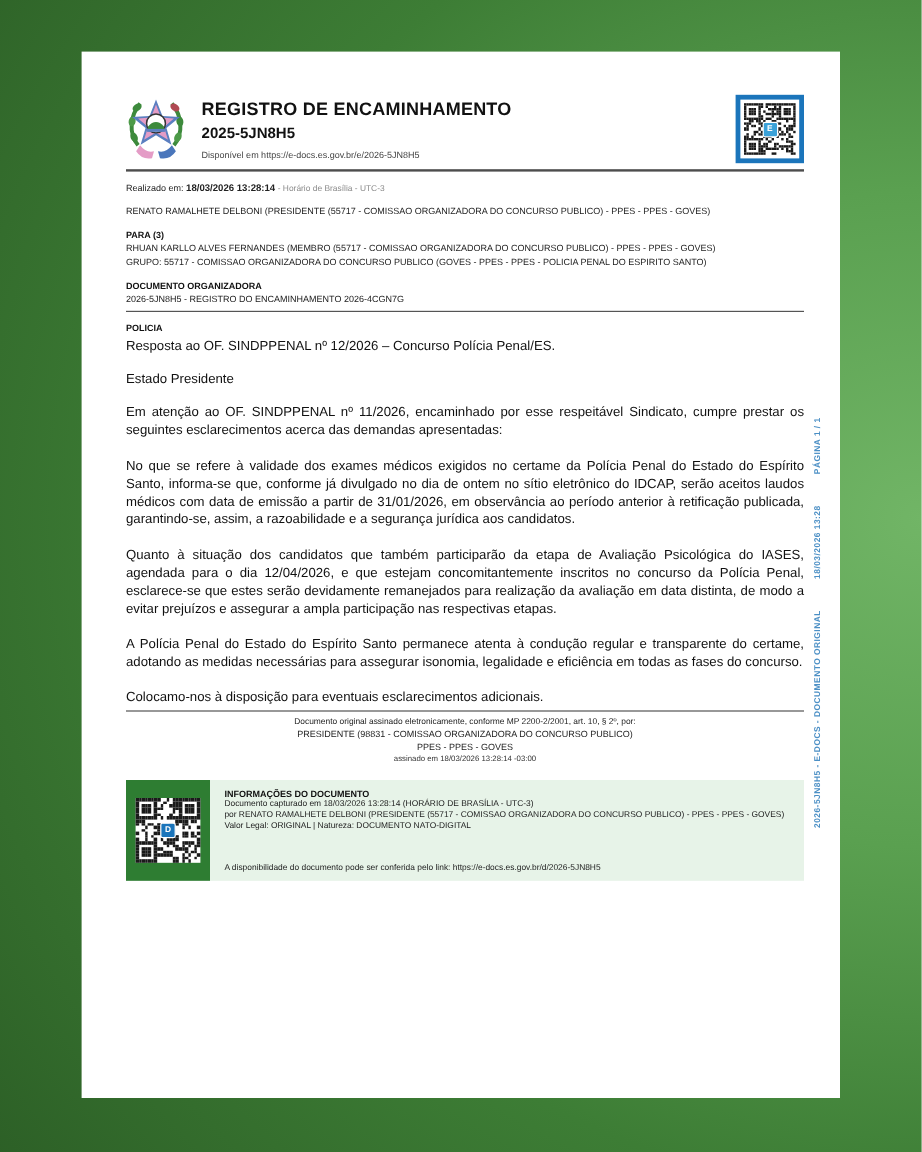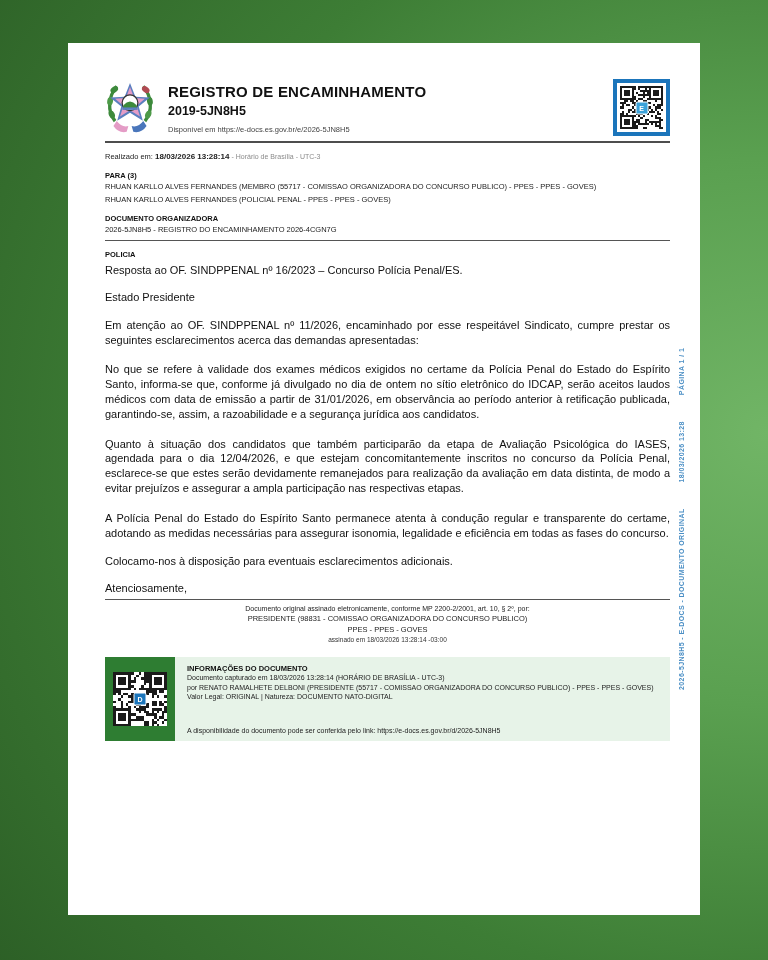--- a/index.html
+++ b/index.html
@@ -81,21 +81,21 @@
 
         <circle cx="30" cy="30" r="9.5" fill="#fff" stroke="#333" stroke-width="1.5"></circle>
         <path d="M22,33 q8,-9 16,0 l0,4 l-16,0 z" fill="#3d8a3c"></path>
         <rect x="21" y="35.5" width="18" height="3" fill="#5b7fc0"></rect>
 
         <path d="M14,52 q6,8 14,6 l-2,7 q-10,2 -16,-7 z" fill="#e49cc6"></path>
         <path d="M46,52 q-6,8 -14,6 l2,7 q10,2 16,-7 z" fill="#4a76bb"></path>
       </svg>
       <div class="header-titles">
         <div class="doc-title">REGISTRO DE ENCAMINHAMENTO</div>
-        <div class="doc-number">2019-5JN8H5</div>
+        <div class="doc-number">2025-5JN8H5</div>
         <div class="doc-available">Disponível em https://e-docs.es.gov.br/e/2026-5JN8H5</div>
       </div>
       <div class="qr-frame">
         <div class="qr">
           <span class="badge" style="background:#3ba2d9">E</span>
         <i style="grid-area: 1 / 1;"></i>
             <i style="grid-area: 1 / 2;"></i>
             <i style="grid-area: 1 / 3;"></i>
             <i style="grid-area: 1 / 4;"></i>
             <i style="grid-area: 1 / 5;"></i>
@@ -338,43 +338,43 @@
     </div>
     <hr class="header-rule">
 
     <div class="realized">
       <span>Realizado em:</span>
       <b>18/03/2026 13:28:14</b>
       <span class="tz">- Horário de Brasília - UTC-3</span>
     </div>
 
     <div class="sec">
+      <div class="sec-line">RENATO RAMALHETE DELBONI (PRESIDENTE (55717 - COMISSAO ORGANIZADORA DO CONCURSO PUBLICO) - PPES - PPES - GOVES)</div>
     </div>
 
     <div class="sec">
       <div class="sec-h">PARA (3)</div>
       <div class="sec-line">RHUAN KARLLO ALVES FERNANDES (MEMBRO (55717 - COMISSAO ORGANIZADORA DO CONCURSO PUBLICO) - PPES - PPES - GOVES)</div>
-      <div class="sec-line">RHUAN KARLLO ALVES FERNANDES (POLICIAL PENAL - PPES - PPES - GOVES)</div>
+      <div class="sec-line">GRUPO: 55717 - COMISSAO ORGANIZADORA DO CONCURSO PUBLICO (GOVES - PPES - PPES - POLICIA PENAL DO ESPIRITO SANTO)</div>
     </div>
 
     <div class="sec">
       <div class="sec-h">DOCUMENTO ORGANIZADORA</div>
       <div class="sec-line">2026-5JN8H5 - REGISTRO DO ENCAMINHAMENTO 2026-4CGN7G</div>
     </div>
     <hr class="thin-rule">
 
     <div class="msg-h">POLICIA</div>
-    <div class="msg-subject">Resposta ao OF. SINDPPENAL nº 16/2023 – Concurso Polícia Penal/ES.</div>
+    <div class="msg-subject">Resposta ao OF. SINDPPENAL nº 12/2026 – Concurso Polícia Penal/ES.</div>
     <div class="msg-plain">Estado Presidente</div>
     <div class="msg-par">Em atenção ao OF. SINDPPENAL nº 11/2026, encaminhado por esse respeitável Sindicato, cumpre prestar os seguintes esclarecimentos acerca das demandas apresentadas:</div>
     <div class="msg-par">No que se refere à validade dos exames médicos exigidos no certame da Polícia Penal do Estado do Espírito Santo, informa-se que, conforme já divulgado no dia de ontem no sítio eletrônico do IDCAP, serão aceitos laudos médicos com data de emissão a partir de 31/01/2026, em observância ao período anterior à retificação publicada, garantindo-se, assim, a razoabilidade e a segurança jurídica aos candidatos.</div>
     <div class="msg-par">Quanto à situação dos candidatos que também participarão da etapa de Avaliação Psicológica do IASES, agendada para o dia 12/04/2026, e que estejam concomitantemente inscritos no concurso da Polícia Penal, esclarece-se que estes serão devidamente remanejados para realização da avaliação em data distinta, de modo a evitar prejuízos e assegurar a ampla participação nas respectivas etapas.</div>
     <div class="msg-par">A Polícia Penal do Estado do Espírito Santo permanece atenta à condução regular e transparente do certame, adotando as medidas necessárias para assegurar isonomia, legalidade e eficiência em todas as fases do concurso.</div>
     <div class="msg-plain">Colocamo-nos à disposição para eventuais esclarecimentos adicionais.</div>
-    <div class="msg-plain">Atenciosamente,</div>
 
     <hr class="thin-rule">
     <div class="sig-notice">Documento original assinado eletronicamente, conforme MP 2200-2/2001, art. 10, § 2º, por:</div>
     <div class="sig-role">PRESIDENTE (98831 - COMISSAO ORGANIZADORA DO CONCURSO PUBLICO)</div>
     <div class="sig-org">PPES - PPES - GOVES</div>
     <div class="sig-date">assinado em 18/03/2026 13:28:14 -03:00</div>
 
     <div class="info-box">
       <div class="info-qr-pad">
         <div class="qr">

